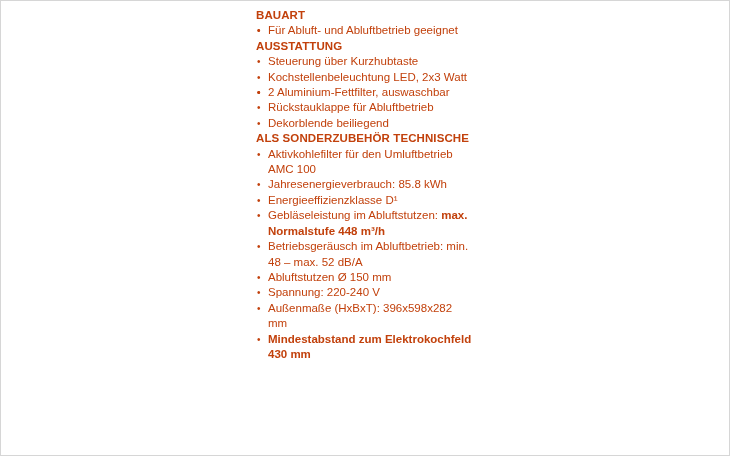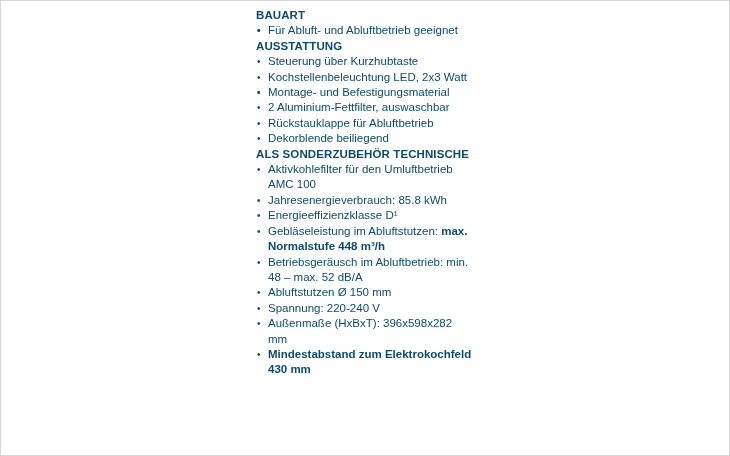--- a/index.html
+++ b/index.html
@@ -7,21 +7,21 @@
     padding: 0;
     background: #ffffff;
   }
   .page {
     position: relative;
     width: 728px;
     height: 454px;
     border: 1px solid #d6d6d6;
     background: #ffffff;
     font-family: "Liberation Sans", "DejaVu Sans", sans-serif;
-    color: #0c4a6e;
+    color: #c2410c;
     overflow: hidden;
   }
   .content {
     position: absolute;
     left: 255px;
     top: 7px;
     width: 216px;
     font-size: 11.5px;
     line-height: 15.4px;
     hyphens: manual;
@@ -49,21 +49,21 @@
 
 <div class="page">
   <div class="content" id="content">
       <div class="heading">BAUART</div>
       <div class="item"><span class="bullet">•</span></div>
       <div class="item"><span class="bullet">•</span><span>Für Abluft- und Abluftbetrieb geeignet</span></div>
       <div class="heading">AUSSTATTUNG</div>
       <div class="item"><span class="bullet">•</span><span>Steuerung über Kurzhubtaste</span></div>
       <div class="item"><span class="bullet">•</span><span>Kochstellenbeleuchtung LED, 2x3 Watt</span></div>
       <div class="item"><span class="bullet">•</span></div>
-      <div class="item"><span class="bullet">•</span><span>Montage- und Befestigungsmaterial</span></div>
+      <div class="item"><span class="bullet">•</span></div>
       <div class="item"><span class="bullet">•</span><span>2 Aluminium-Fettfilter, auswaschbar</span></div>
       <div class="item"><span class="bullet">•</span><span>Rückstauklappe für Abluftbetrieb</span></div>
       <div class="item"><span class="bullet">•</span><span>Dekorblende beiliegend</span></div>
       <div class="heading">ALS SONDERZUBEHÖR TECHNISCHE</div>
       <div class="item"><span class="bullet">•</span><span>Aktivkohlefilter für den Umluftbetrieb AMC 100</span></div>
       <div class="item"><span class="bullet">•</span><span>Jahresenergieverbrauch: 85.8 kWh</span></div>
       <div class="item"><span class="bullet">•</span><span>Energieeffizienzklasse D¹</span></div>
       <div class="item"><span class="bullet">•</span><span>Gebläseleistung im Abluftstutzen: </span><span class="b">max. Normalstufe 448 m³/h</span></div>
       <div class="item"><span class="bullet">•</span><span>Betriebsgeräusch im Abluftbetrieb: min. 48 – max. 52 dB/A</span></div>
       <div class="item"><span class="bullet">•</span><span>Abluftstutzen Ø 150 mm</span></div>

